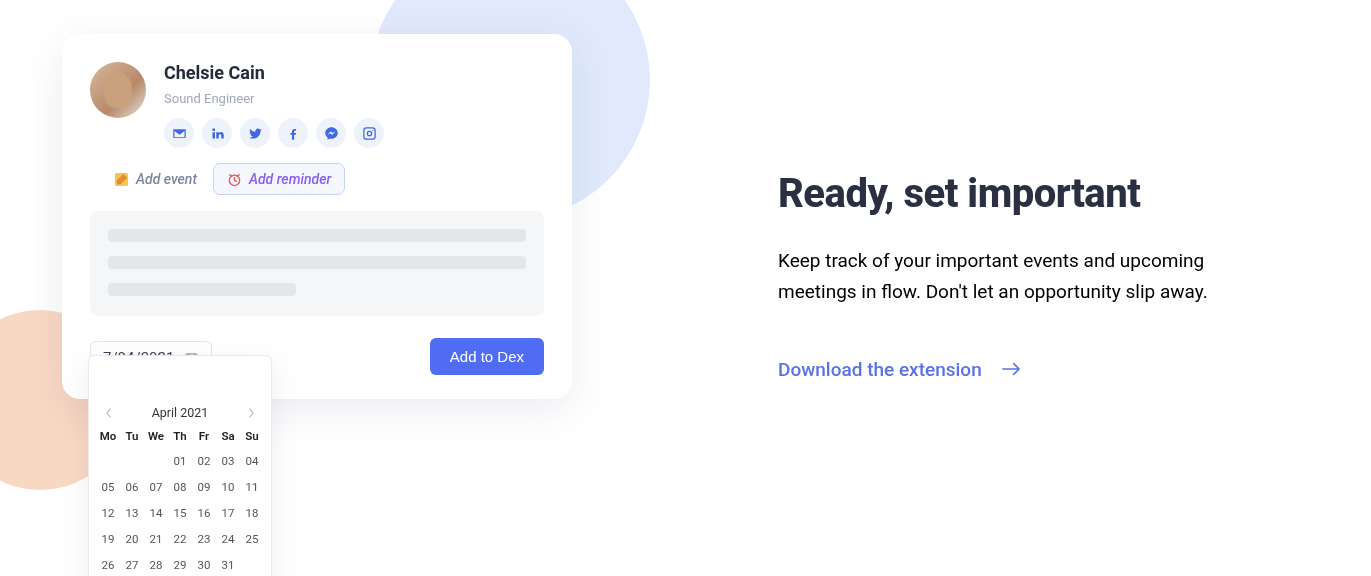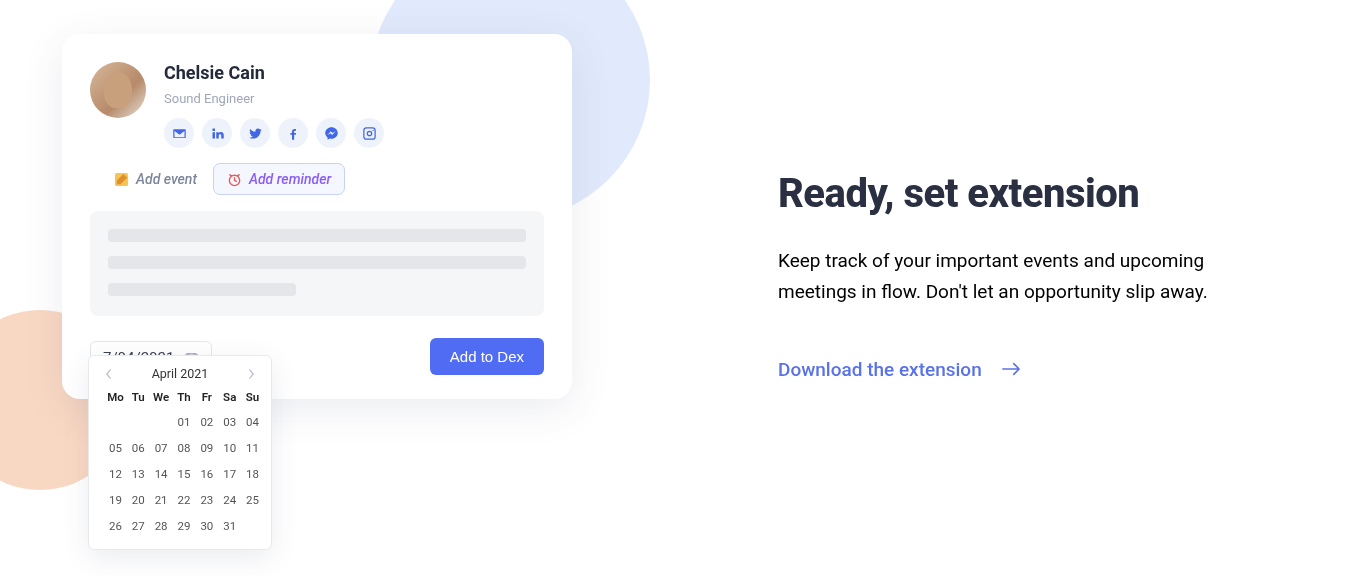--- a/index.html
+++ b/index.html
@@ -117,24 +117,24 @@
     left: 88px;
     width: 184px;
     background: #fff;
     border: 1px solid #e8eaf0;
     border-radius: 6px;
     box-shadow: 0 8px 28px rgba(60,72,110,0.10);
     z-index: 3;
     padding: 10px 8px 12px 8px;
     font-size: 12px;
   }
-  .cal-header { display:flex; align-items:center; justify-content:space-between; padding: 0 4px 6px 4px; }
+  .cal-header { display:flex; align-items:center; justify-content:space-between; padding: 0 4px 6px 4px; margin-top: 39px; }
   .cal-nav { width:14px; height:14px; color:#b8bfd0; cursor:pointer; display:flex; align-items:center; justify-content:center;}
   .cal-title { font-size: 12.5px; color:#333; }
-  .cal-grid { display:grid; grid-template-columns: repeat(7, 1fr); gap: 4px 2px; text-align:center;margin-left:8px;}
+  .cal-grid { display:grid; grid-template-columns: repeat(7, 1fr); gap: 4px 2px; text-align:center;}
   .cal-dow { font-weight:600; color:#222; font-size:11.5px; padding:3px 0;}
   .cal-day { color:#555; font-size:11.5px; padding:4px 0; cursor:pointer;}
   .right-panel {
     position: absolute;
     top: 170px;
     left: 778px;
     width: 520px;
   }
   .heading {
     font-size: 40px;
@@ -300,21 +300,21 @@
       <div class="cal-day">26</div>
       <div class="cal-day">27</div>
       <div class="cal-day">28</div>
       <div class="cal-day">29</div>
       <div class="cal-day">30</div>
       <div class="cal-day">31</div>
     </div>
 </div>
 
 <div class="right-panel">
-  <h1 class="heading">Ready, set extension</h1>
+  <h1 class="heading">Ready, set important</h1>
   <p class="subtext">Keep track of your important events and upcoming meetings in flow. Don't let an opportunity slip away.</p>
   <a class="download-link">
     <span>Download the extension</span>
     <span>
       <svg class="arrow-icon" viewBox="0 0 20 14" fill="none" stroke="#5a72e8" stroke-width="1.8" stroke-linecap="round" stroke-linejoin="round">
           <path d="M1 7h17M13 1l6 6-6 6"></path>
         </svg>
     </span>
   </a>
 </div>

